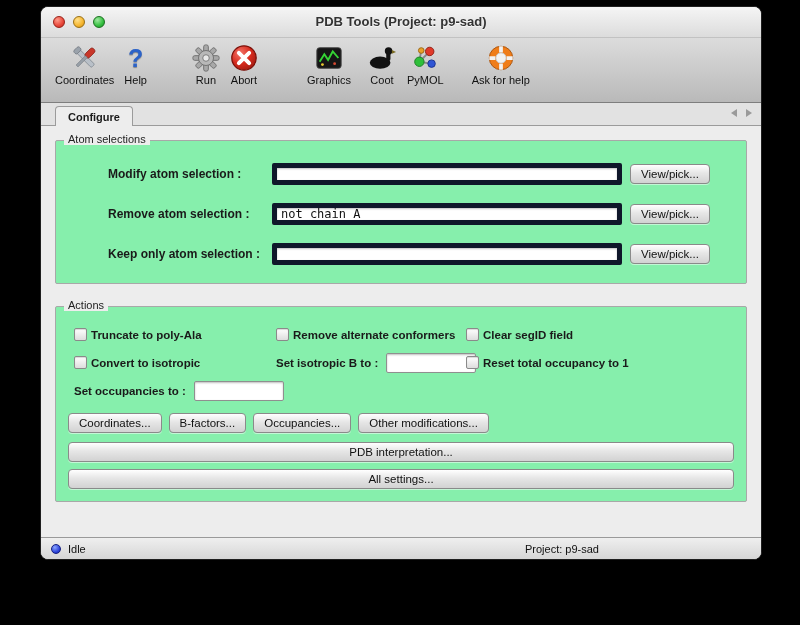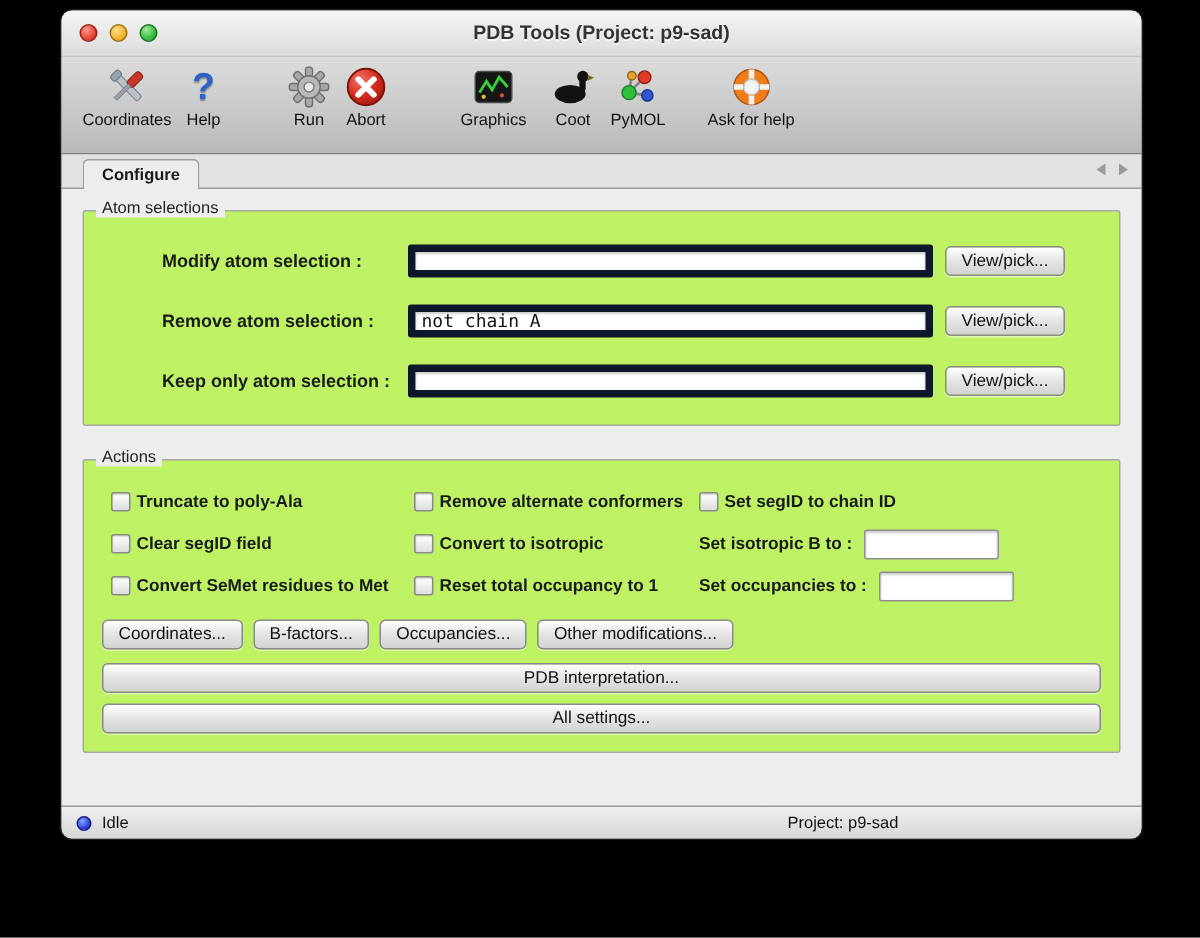--- a/index.html
+++ b/index.html
@@ -47,21 +47,21 @@
     font-size:11px;padding:4px 12px 3px;border:1px solid #9b9b9b;border-bottom:none;
     border-radius:4px 4px 0 0;background:#ededed;margin-bottom:-1px;position:relative;z-index:2;
   }
   .tab.sel{font-weight:bold;}
   .tab.unsel{background:#d3d3d3;color:#333;}
   .tabarrows{position:absolute;right:9px;top:6px;display:flex;gap:9px;align-items:center;}
   .arr-l{width:0;height:0;border-top:4px solid transparent;border-bottom:4px solid transparent;border-right:6px solid #9a9a9a;}
   .arr-r{width:0;height:0;border-top:4px solid transparent;border-bottom:4px solid transparent;border-left:6px solid #9a9a9a;}
   
   .content{flex:1;background:#ededed;padding:14px 14px 0;position:relative;}
-  .groupbox{border:1px solid #a8a8a8;border-radius:2px;position:relative;background:#bef264;}
+  .groupbox{border:1px solid #a8a8a8;border-radius:2px;position:relative;background:#86efac;}
   .gtitle{position:absolute;top:-8px;left:8px;background:#ededed;padding:0 4px;font-size:11px;color:#222;}
   
   .selbox{padding:22px 12px 14px;}
   .selrow{display:flex;align-items:center;margin-bottom:18px;}
   .selrow:last-child{margin-bottom:4px;}
   .sellabel{width:164px;font-size:12px;font-weight:bold;flex:none;margin-left:40px;}
   .selinput{
     width:350px;height:22px;flex:none;box-sizing:border-box;
     border:5px solid #0f172a;background:#fff;border-radius:2px;
     box-shadow:inset 0 1px 2px rgba(0,0,0,.25);
@@ -267,42 +267,34 @@
       <div class="checkgrid">
 
         <div class="check">
           <span class="cbox"></span>
           <span class="cklabel">Truncate to poly-Ala</span>
         </div>
         <div class="check">
           <span class="cbox"></span>
           <span class="cklabel">Remove alternate conformers</span>
         </div>
-        <div class="check">
-          <span class="cbox"></span>
-          <span class="cklabel">Set segID to chain ID</span>
-        </div>
 
         <div class="check">
           <span class="cbox"></span>
           <span class="cklabel">Clear segID field</span>
         </div>
         <div class="check">
           <span class="cbox"></span>
           <span class="cklabel">Convert to isotropic</span>
         </div>
         <div class="fieldcell">
           <span class="fieldlabel">Set isotropic B to :</span>
           <input class="fieldinput" type="text" value="" style="">
         </div>
 
-        <div class="check">
-          <span class="cbox"></span>
-          <span class="cklabel">Convert SeMet residues to Met</span>
-        </div>
         <div class="check">
           <span class="cbox"></span>
           <span class="cklabel">Reset total occupancy to 1</span>
         </div>
         <div class="fieldcell">
           <span class="fieldlabel">Set occupancies to :</span>
           <input class="fieldinput" type="text" value="" style="">
         </div>
       </div>
 

